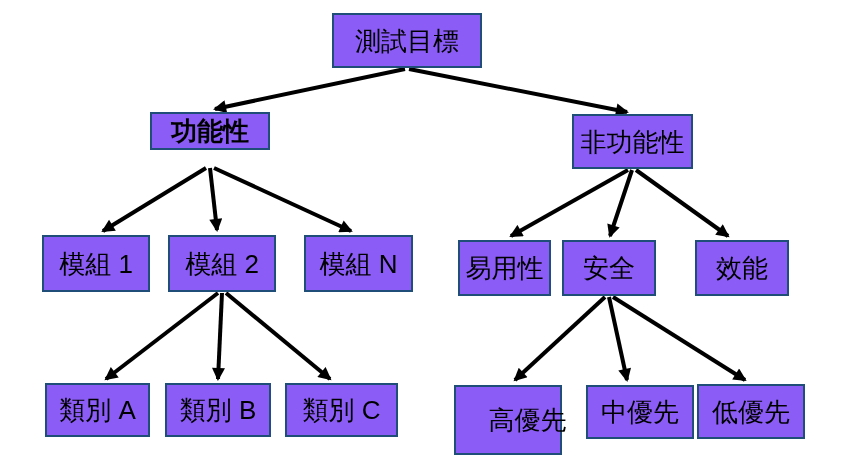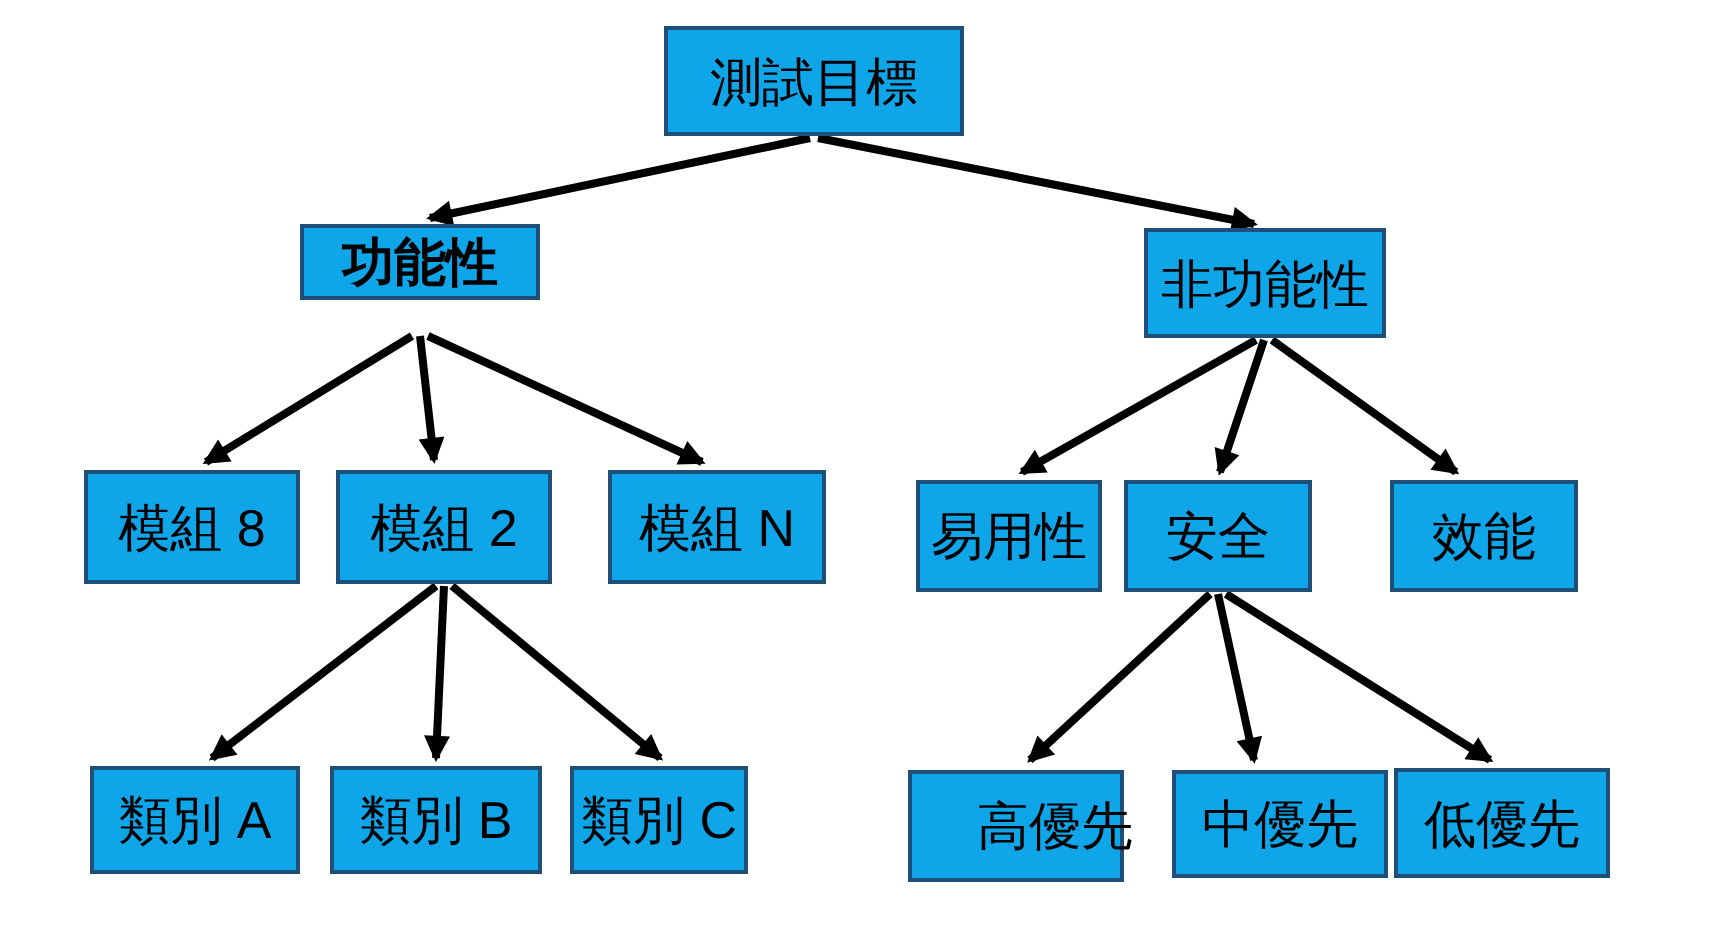--- a/index.html
+++ b/index.html
@@ -18,21 +18,21 @@
     z-index: 1;
   }
   .node {
     position: absolute;
     z-index: 2;
     box-sizing: border-box;
     display: flex;
     align-items: center;
     justify-content: center;
     border: 2px solid #1f4e79;
-    background: #0ea5e9;
+    background: #8b5cf6;
     color: #000000;
     font-size: 26px;
     line-height: 1;
     white-space: nowrap;
     text-align: center;
   }
   .edge-line { stroke: #000000; stroke-width: 4; }
 </style>
 </head>
 <body>
@@ -59,29 +59,29 @@
     <line class="edge-line" x1="605" y1="297" x2="515" y2="380" marker-end="url(#arrowhead)"></line>
     <line class="edge-line" x1="609" y1="297" x2="627" y2="380" marker-end="url(#arrowhead)"></line>
     <line class="edge-line" x1="613" y1="297" x2="745" y2="380" marker-end="url(#arrowhead)"></line>
   </svg>
 
   <div class="node" style="left:332px; top:13px;  width:150px; height:55px;">測試目標</div>
 
   <div class="node" style="left:150px; top:112px; width:120px; height:38px;font-weight:bold;">功能性</div>
   <div class="node" style="left:572px; top:114px; width:121px; height:55px;">非功能性</div>
 
-  <div class="node" style="left:42px;  top:235px; width:108px; height:57px;">模組 8</div>
+  <div class="node" style="left:42px;  top:235px; width:108px; height:57px;">模組 1</div>
   <div class="node" style="left:168px; top:235px; width:108px; height:57px;">模組 2</div>
   <div class="node" style="left:304px; top:235px; width:109px; height:57px;">模組 N</div>
 
   <div class="node" style="left:458px; top:240px; width:93px;  height:56px;">易用性</div>
   <div class="node" style="left:562px; top:240px; width:94px;  height:56px;">安全</div>
   <div class="node" style="left:695px; top:240px; width:94px;  height:56px;text-align:center;">效能</div>
 
   <div class="node" style="left:165px; top:383px; width:106px; height:54px;">類別 B</div>
   <div class="node" style="left:45px;  top:383px; width:105px; height:54px;">類別 A</div>
-  <div class="node" style="left:285px; top:383px; width:89px; height:54px;">類別 C</div>
+  <div class="node" style="left:285px; top:383px; width:113px; height:54px;">類別 C</div>
 
-  <div class="node" style="left:454px; top:385px; width:108px; height:56px;padding-left:39px;">高優先</div>
+  <div class="node" style="left:454px; top:385px; width:108px; height:70px;padding-left:39px;">高優先</div>
   <div class="node" style="left:576px; top:385px; width:108px; height:54px;margin-left:10px;">中優先</div>
   <div class="node" style="left:697px; top:384px; width:108px; height:55px;">低優先</div>
 
 </div>
 
 </body></html>

